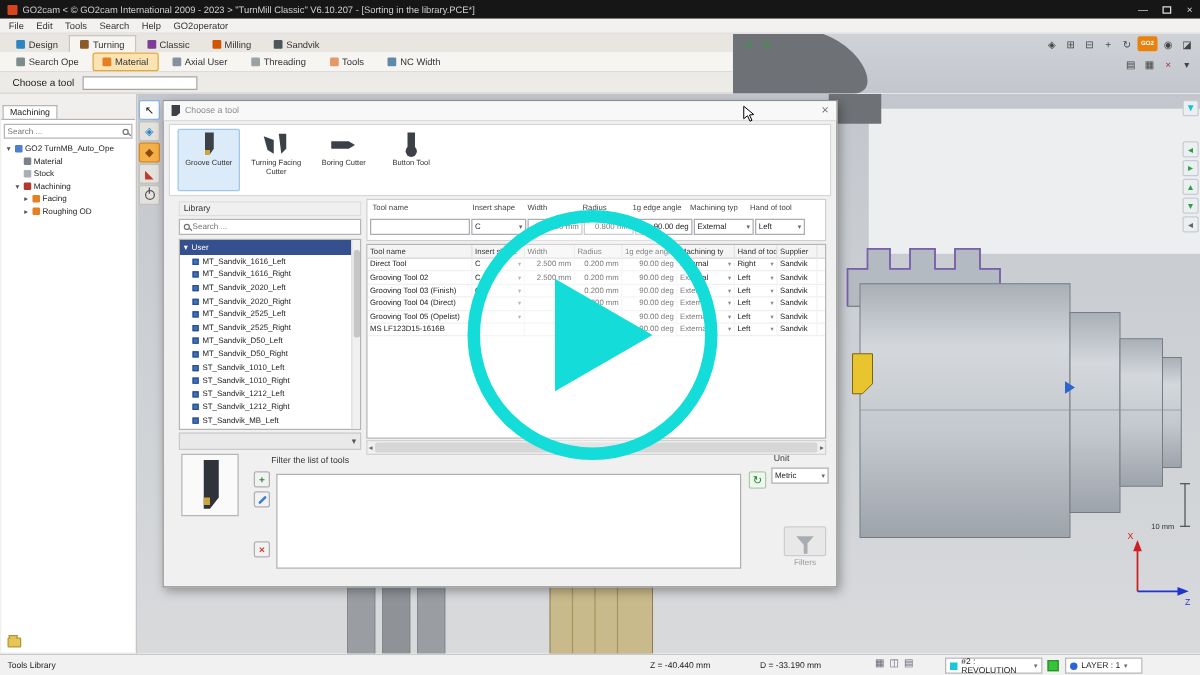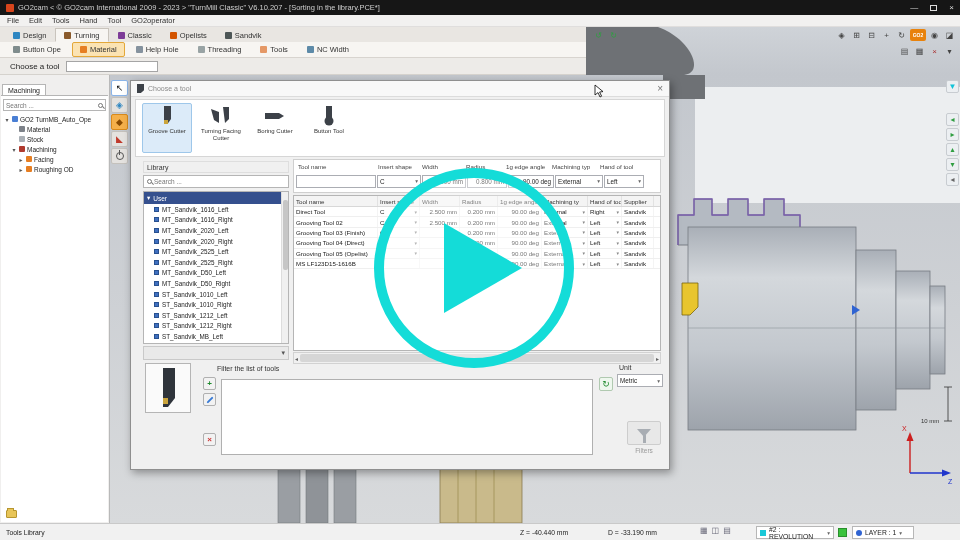--- a/index.html
+++ b/index.html
@@ -173,58 +173,58 @@
       <span>—</span>
       <span class="maxbox"></span>
       <span>×</span>
     </span>
   </div>
 
   <div class="menubar">
       <span class="menu-item">File</span>
       <span class="menu-item">Edit</span>
       <span class="menu-item">Tools</span>
-      <span class="menu-item">Hand</span>
-      <span class="menu-item">Tool</span>
+      <span class="menu-item">Search</span>
+      <span class="menu-item">Help</span>
       <span class="menu-item">GO2operator</span>
     </div>
   <div class="ribbon">
       <div class="rtab">
         <span class="tabicon" style="background: rgb(46, 134, 193);"></span>
         <span>Design</span>
       </div>
       <div class="rtab active">
         <span class="tabicon" style="background: rgb(138, 90, 43);"></span>
         <span>Turning</span>
       </div>
       <div class="rtab">
         <span class="tabicon" style="background: rgb(125, 60, 152);"></span>
         <span>Classic</span>
       </div>
       <div class="rtab">
         <span class="tabicon" style="background: rgb(211, 84, 0);"></span>
-        <span>Opelists</span>
+        <span>Milling</span>
       </div>
       <div class="rtab">
         <span class="tabicon" style="background: rgb(77, 86, 86);"></span>
         <span>Sandvik</span>
       </div>
     </div>
   <div class="subribbon">
       <div class="stab">
         <span class="tabicon" style="background: rgb(127, 140, 141);"></span>
-        <span>Button Ope</span>
+        <span>Search Ope</span>
       </div>
       <div class="stab active">
         <span class="tabicon" style="background: rgb(230, 126, 34);"></span>
         <span>Material</span>
       </div>
       <div class="stab">
         <span class="tabicon" style="background: rgb(133, 146, 158);"></span>
-        <span>Help Hole</span>
+        <span>Axial User</span>
       </div>
       <div class="stab">
         <span class="tabicon" style="background: rgb(153, 163, 164);"></span>
         <span>Threading</span>
       </div>
       <div class="stab">
         <span class="tabicon" style="background: rgb(229, 152, 102);"></span>
         <span>Tools</span>
       </div>
       <div class="stab">

